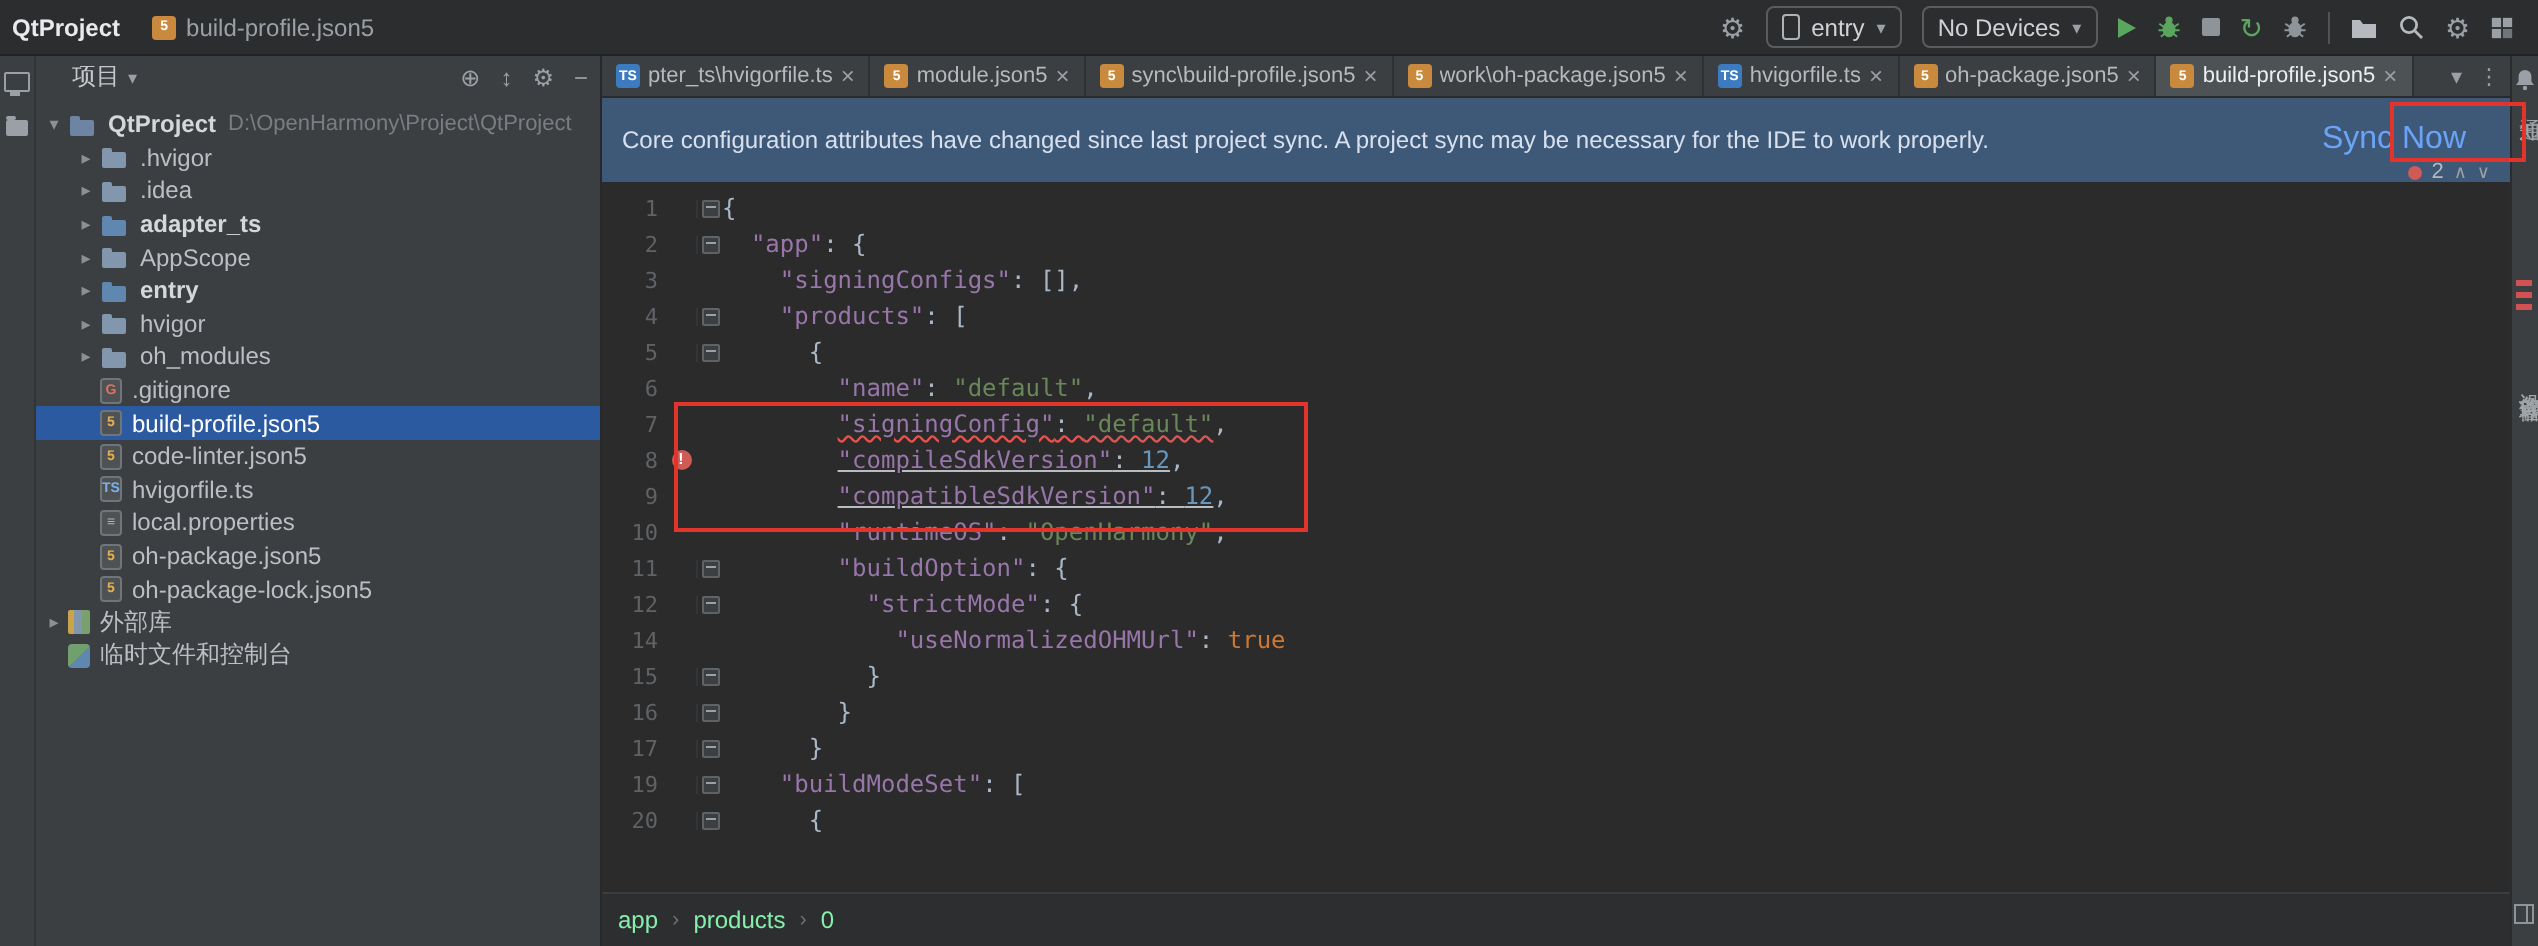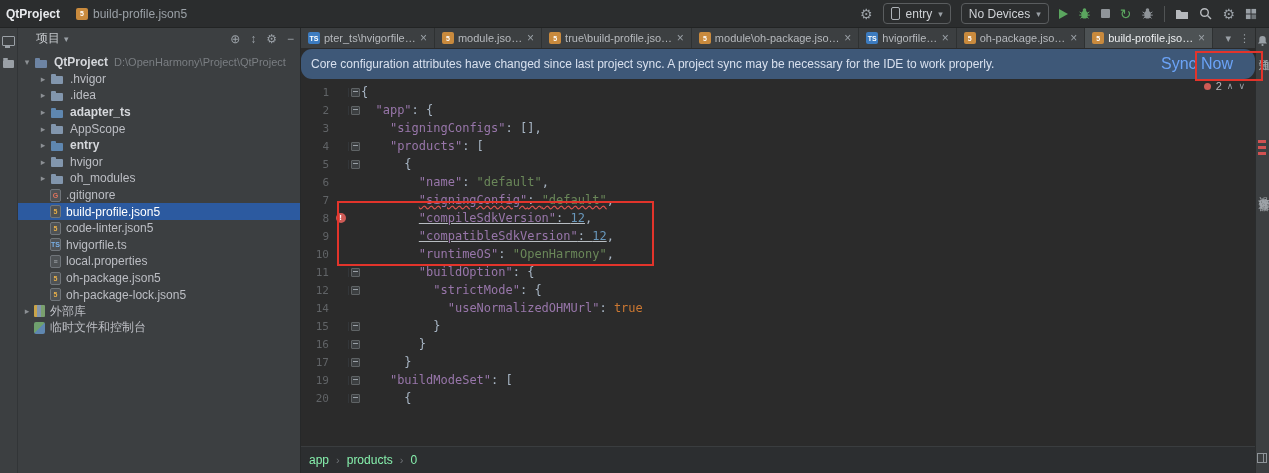--- a/index.html
+++ b/index.html
@@ -68,21 +68,21 @@
        border-right:1px solid #2e3132;height:20px;flex:0 1 auto;min-width:0;box-sizing:border-box;}
   .tab .tab-lb{overflow:hidden;text-overflow:ellipsis;white-space:nowrap;}
   .tab.active{background:#4d5254;color:#eceef0;}
   .tclose{color:#9aa0a6;font-size:12px;flex:none;}
   .chip{width:12px;height:12px;border-radius:2px;flex:none;display:flex;align-items:center;justify-content:center;
         font-size:7px;font-weight:bold;color:#fff;}
   .chip-json5{background:#c98a3d;}
   .chip-ts{background:#3c7bbf;}
   .tabs-extra{position:absolute;right:5px;top:0;height:20px;display:flex;align-items:center;gap:8px;color:#9aa0a6;font-size:11px;}
 
-  .banner{height:30px;background:#3e5878;display:flex;align-items:center;padding:0 10px;font-size:12px;color:#d8e0ee;flex:none;border-radius:11px;}
+  .banner{height:42px;background:#3e5878;display:flex;align-items:center;padding:0 10px;font-size:12px;color:#d8e0ee;flex:none;}
   .banner-action{margin-left:auto;color:#6ba3f7;padding-right:12px;font-size:16px;}
 
   .code-wrap{flex:1;position:relative;padding-top:4px;overflow:hidden;}
   .cline{height:18px;display:flex;align-items:center;}
   .lnum{width:28px;text-align:right;color:#606366;font:11px "DejaVu Sans Mono",monospace;padding-right:4px;flex:none;}
   .lmark{width:15px;flex:none;display:flex;justify-content:center;}
   .lfold{width:13px;flex:none;display:flex;justify-content:center;border-left:1px solid #333639;box-sizing:border-box;}
   .fold-dash{width:7px;height:7px;border:1px solid #5f6365;border-radius:1px;position:relative;background:#3c3f41;}
   .fold-dash::after{content:"";position:absolute;left:1px;right:1px;top:2px;height:1px;background:#9aa0a6;}
   .gut-err{width:10px;height:10px;border-radius:50%;background:#cf5b56;color:#fff;
@@ -317,26 +317,26 @@
           <span class="tab-lb">pter_ts\hvigorfile.ts</span>
           <span class="tclose">×</span>
         </div>
         <div class="tab">
           <span class="chip chip-json5">5</span>
           <span class="tab-lb">module.json5</span>
           <span class="tclose">×</span>
         </div>
         <div class="tab">
           <span class="chip chip-json5">5</span>
-          <span class="tab-lb">true\build-profile.json5</span>
+          <span class="tab-lb">sync\build-profile.json5</span>
           <span class="tclose">×</span>
         </div>
         <div class="tab">
           <span class="chip chip-json5">5</span>
-          <span class="tab-lb">module\oh-package.json5</span>
+          <span class="tab-lb">work\oh-package.json5</span>
           <span class="tclose">×</span>
         </div>
         <div class="tab">
           <span class="chip chip-ts">TS</span>
           <span class="tab-lb">hvigorfile.ts</span>
           <span class="tclose">×</span>
         </div>
         <div class="tab">
           <span class="chip chip-json5">5</span>
           <span class="tab-lb">oh-package.json5</span>

